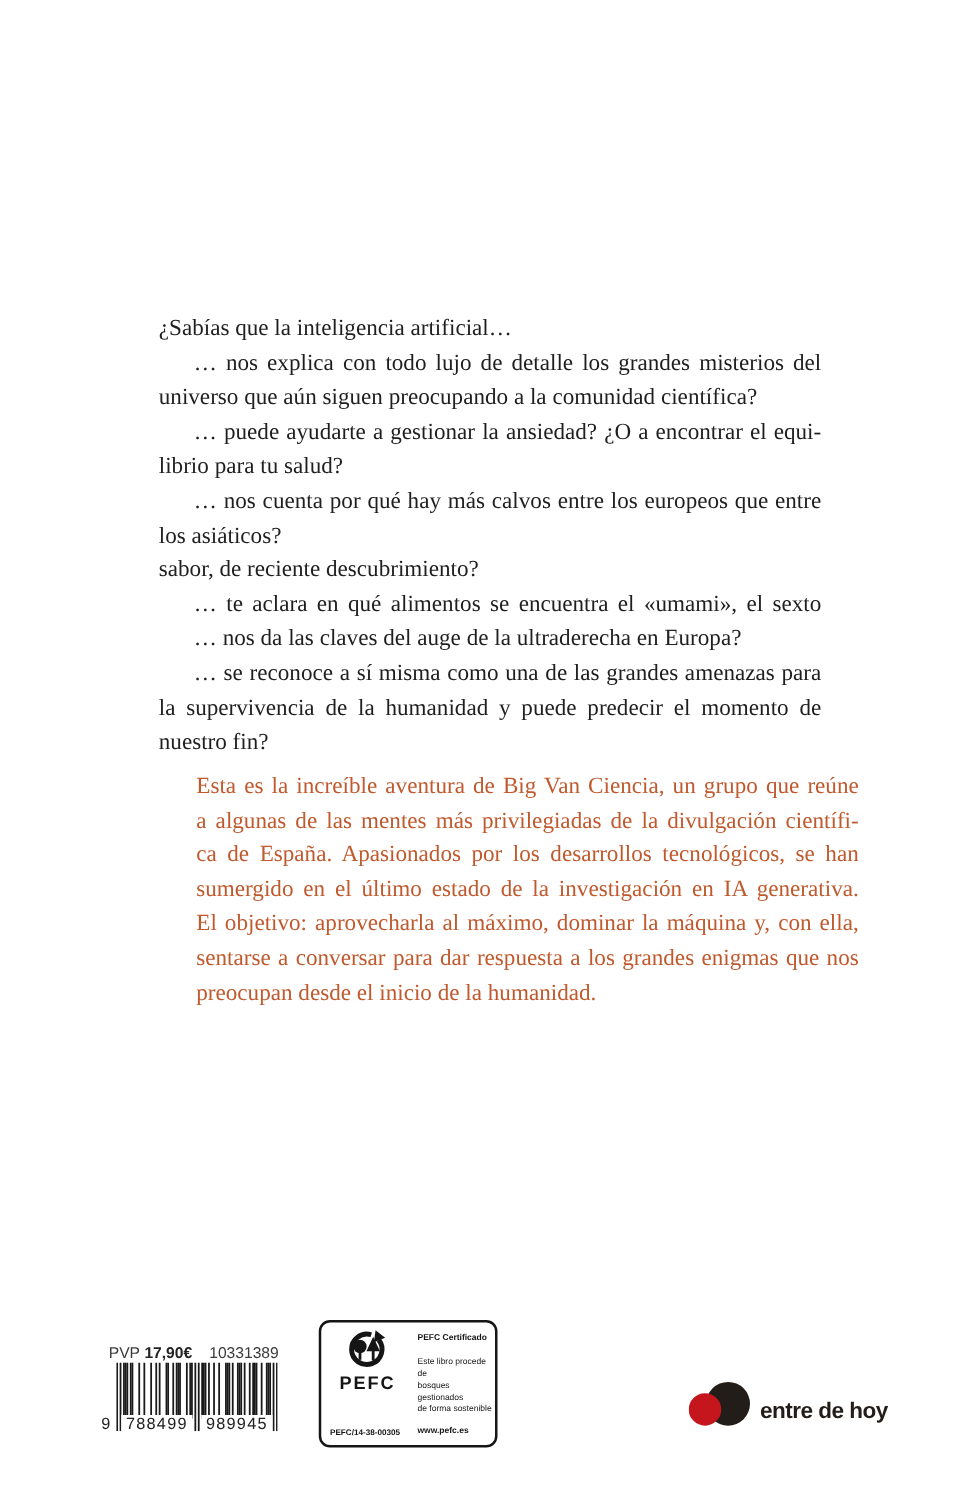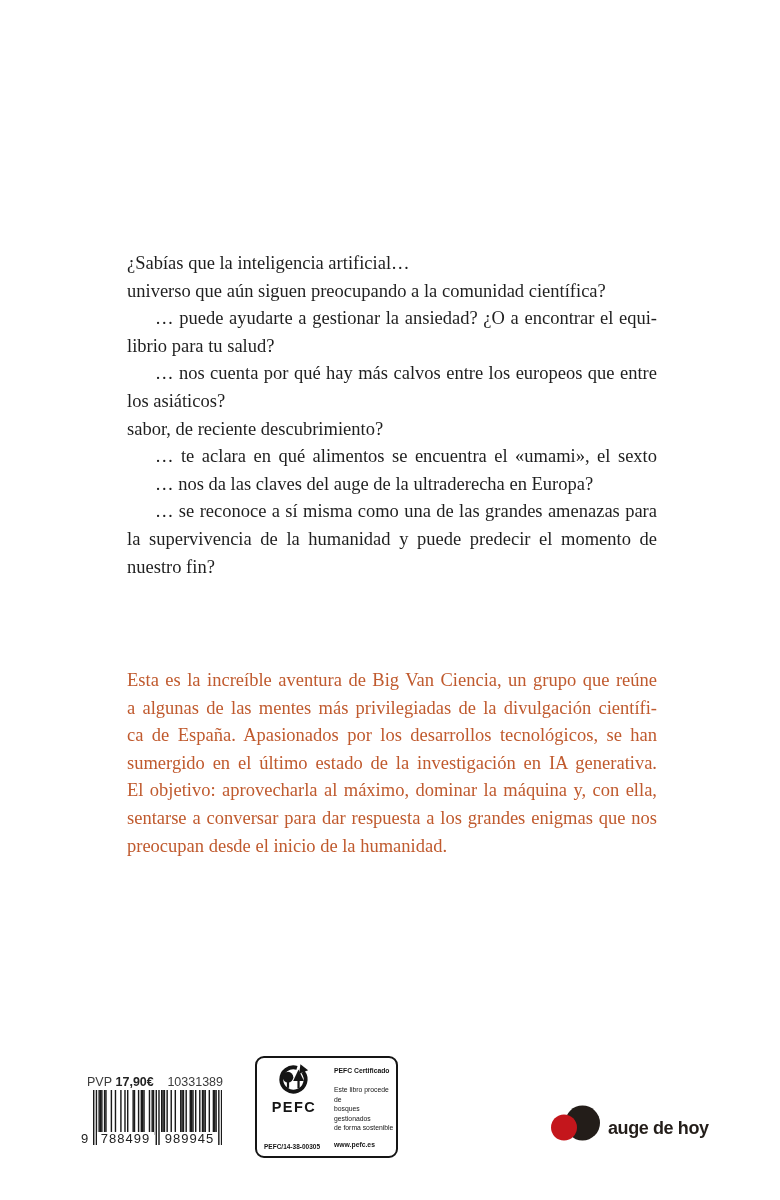--- a/index.html
+++ b/index.html
@@ -14,21 +14,21 @@
   }
   
   .blurb{
     position:absolute;
     left:127px;width:530px;
     font-family:"Liberation Serif","DejaVu Serif",serif;
     font-size:18.5px;
     color:var(--ink,#1f1f1f);
   }
   .blurb-questions{top:250px;}
-  .blurb-promo{top:667px;color:var(--accent,#c05a2e);}
+  .blurb-promo{top:616px;color:var(--accent,#c05a2e);margin-left:30px;}
   .tline{line-height:27.6px;text-align:left;}
   .tline.just{text-align:justify;text-align-last:justify;}
   .tline.ind{text-indent:28px;}
   
   .barcode-block{
     position:absolute;left:82px;top:1076px;width:141px;height:72px;
   }
   .bc-top{
     display:flex;justify-content:space-between;align-items:flex-end;
     height:13px;line-height:13px;
@@ -69,20 +69,21 @@
     color:var(--logo-black,#231d19);line-height:20px;
   }
 </style>
 </head>
 <body>
 
 <div class="page">
 
   <section class="blurb blurb-questions" id="question-lines">
       <div class="tline">¿Sabías que la inteligencia artificial…</div>
+      <div class="tline just ind">… nos explica con todo lujo de detalle los grandes misterios del</div>
       <div class="tline">universo que aún siguen preocupando a la comunidad científica?</div>
       <div class="tline just ind">… puede ayudarte a gestionar la ansiedad? ¿O a encontrar el equi-</div>
       <div class="tline">librio para tu salud?</div>
       <div class="tline just ind">… nos cuenta por qué hay más calvos entre los europeos que entre</div>
       <div class="tline">los asiáticos?</div>
       <div class="tline">sabor, de reciente descubrimiento?</div>
       <div class="tline just ind">… te aclara en qué alimentos se encuentra el «umami», el sexto</div>
       <div class="tline ind">… nos da las claves del auge de la ultraderecha en Europa?</div>
       <div class="tline just ind">… se reconoce a sí misma como una de las grandes amenazas para</div>
       <div class="tline just">la supervivencia de la humanidad y puede predecir el momento de</div>
@@ -180,16 +181,16 @@
 de forma sostenible</div>
     </div>
     <div class="pefc-url">www.pefc.es</div>
   </div>
 
   <div class="publisher">
     <svg width="50" height="42" viewBox="0 0 50 42" aria-hidden="true">
       <circle cx="31.5" cy="20" r="17.5" style="fill:var(--logo-black,#231d19)"></circle>
       <circle cx="13" cy="24.5" r="13" style="fill:var(--logo-red,#c4161c)"></circle>
     </svg>
-    <span class="publisher-name">auge de hoy</span>
+    <span class="publisher-name">entre de hoy</span>
   </div>
 
 </div>
 
 </body></html>

